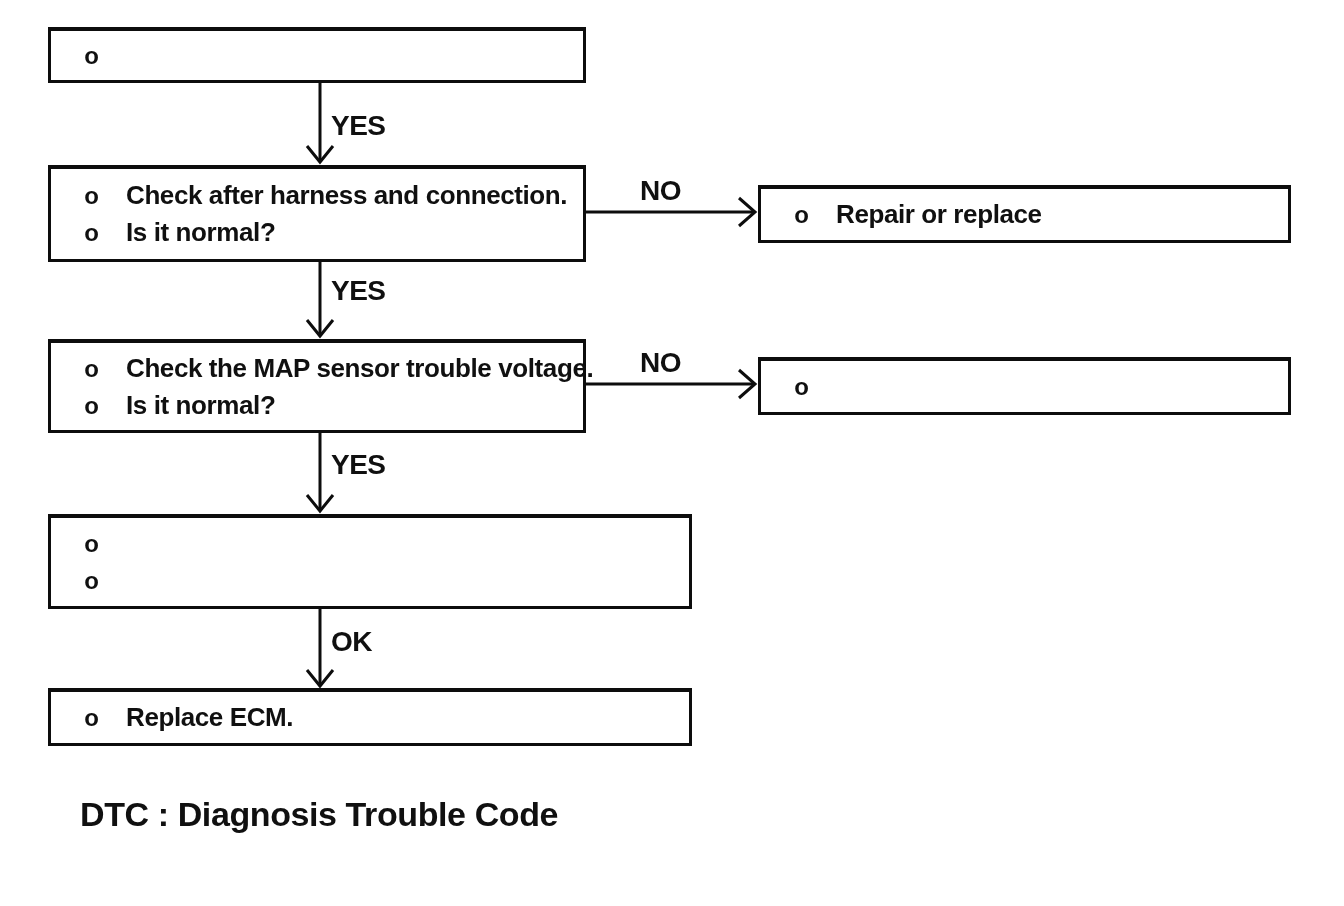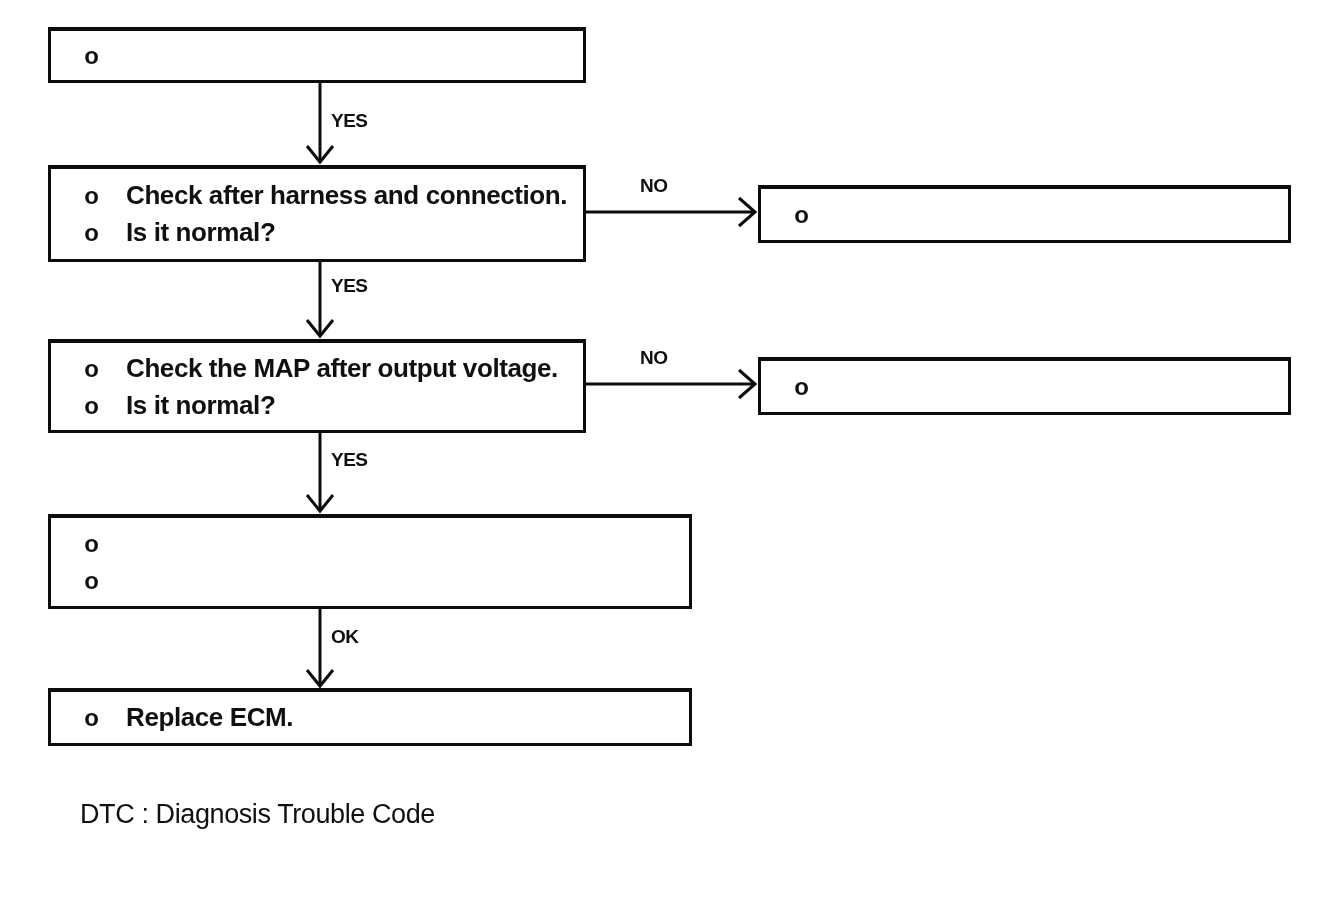--- a/index.html
+++ b/index.html
@@ -35,29 +35,29 @@
     font-size: 24px; font-weight: 700;
     text-align: center;
   }
   .arrow-layer {
     position: absolute; left: 0; top: 0;
     width: 1344px; height: 906px;
     pointer-events: none;
   }
   .conn-label {
     position: absolute;
-    font-size: 19px; font-weight: 700;
+    font-size: 28px; font-weight: 700;
     letter-spacing: -0.5px;
     white-space: nowrap;
   }
   .legend {
     position: absolute; left: 80px; top: 796px;
   }
   .legend .legend-line {
-    font-size: 27px; font-weight: 400;
+    font-size: 34px; font-weight: 700;
     letter-spacing: -0.4px;
     line-height: 37px;
     white-space: nowrap;
   }
 </style>
 </head>
 <body>
 
 <div class="canvas">
 
@@ -101,21 +101,21 @@
     </div>
     <div class="boxline">
       <span class="bullet">o</span>
       <span>Is it normal?</span>
     </div>
   </div>
 
   <div class="flowbox" style="left:48px; top:339px; width:538px; height:94px;">
     <div class="boxline">
       <span class="bullet">o</span>
-      <span>Check the MAP after output voltage.</span>
+      <span>Check the MAP sensor trouble voltage.</span>
     </div>
     <div class="boxline">
       <span class="bullet">o</span>
       <span>Is it normal?</span>
     </div>
   </div>
 
   <div class="flowbox" style="left:48px; top:514px; width:644px; height:95px;">
     <div class="boxline">
       <span class="bullet">o</span>
@@ -128,20 +128,21 @@
   <div class="flowbox" style="left:48px; top:688px; width:644px; height:58px;">
     <div class="boxline">
       <span class="bullet">o</span>
       <span>Replace ECM.</span>
     </div>
   </div>
 
   <div class="flowbox" style="left:758px; top:185px; width:533px; height:58px;">
     <div class="boxline">
       <span class="bullet">o</span>
+      <span>Repair or replace</span>
     </div>
   </div>
 
   <div class="flowbox" style="left:758px; top:357px; width:533px; height:58px;">
     <div class="boxline">
       <span class="bullet">o</span>
     </div>
   </div>
 
   <div class="conn-label" style="left:331px; top:110px;">YES</div>

